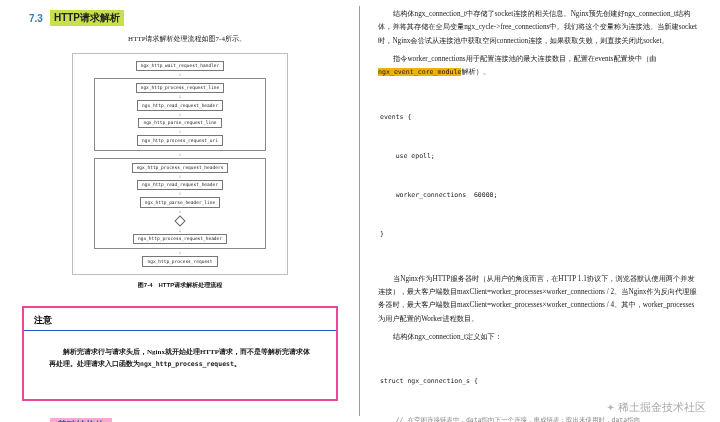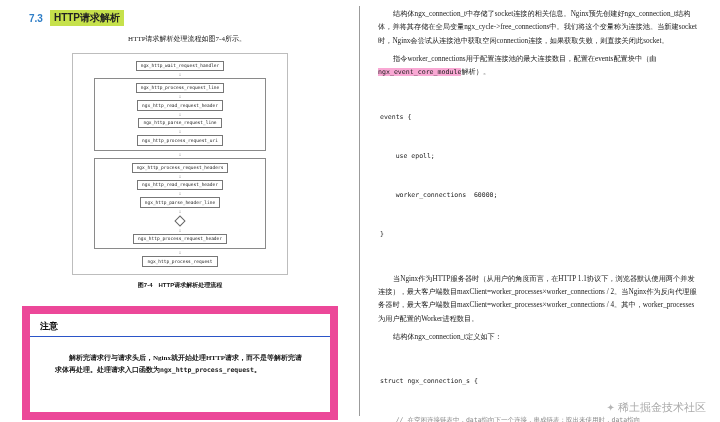--- a/index.html
+++ b/index.html
@@ -26,34 +26,34 @@
   .flowchart{width:206px;margin:7px auto 0;border:1px solid #bdbdbd;padding:7px 4px;background:#fff;}
   .fc-box{font-family:"DejaVu Sans Mono",monospace;font-size:4.5px;line-height:1.2;
     border:1px solid #777;padding:1.5px 4px;width:fit-content;margin:0 auto;
     background:#fff;white-space:nowrap;color:#222;}
   .fc-arrow{font-size:5px;line-height:5px;text-align:center;color:#555;margin:1px 0;}
   .fc-group{border:1px solid #8a8a8a;padding:4px 6px;margin:1px auto;width:158px;}
   .fc-diamond{width:6px;height:6px;border:1px solid #666;transform:rotate(45deg);margin:3px auto;}
   .fig-caption{font-family:"Liberation Sans",sans-serif;font-size:6px;font-weight:bold;
     text-align:center;margin-top:6px;color:#111;}
 
-  .note{border:8px solid #ec4899;margin-top:16px;padding:6px 10px 20px;}
+  .note{border:2px solid #ec4899;margin-top:16px;padding:6px 10px 13px;}
   .note-title{font-family:"Liberation Sans",sans-serif;font-size:9px;font-weight:bold;color:#111;}
   .note-rule{height:1px;background:#2b55c8;margin:3px -10px 5px;}
   .note-body{font-size:7px;font-weight:bold;line-height:1.8;text-indent:14px;margin:15px;}
   .mono-b{font-family:"DejaVu Sans Mono",monospace;font-size:6.5px;font-weight:bold;}
 
   .h-sub{font-family:"Liberation Sans",sans-serif;font-size:9.5px;font-weight:bold;
     margin-top:17px;display:flex;align-items:center;gap:7px;}
   .h-sub .num{color:#2f7ec7;}
   .sub-hl{background:#f9a8d4;color:#2f5b9e;padding:1px 7px;}
 
   
   .col.right p{font-size:7.2px;line-height:1.85;text-indent:15px;margin:0 0 5px;}
-  .hl{background:#f9a8d4;}
+  .hl{background:#eab308;}
   .mono{font-family:"DejaVu Sans Mono",monospace;font-size:6.6px;}
   .code{font-family:"DejaVu Sans Mono",monospace;font-size:6.5px;line-height:2.0;
     margin:2px 0 6px 2px;white-space:pre;color:#222;}
   .code .comment{color:#8a8a8a;}
 
   
   .watermark{position:absolute;right:14px;bottom:7px;display:flex;align-items:center;gap:3px;
     font-family:"Liberation Sans",sans-serif;font-size:11px;color:#ababab;}
   .wm-icon{font-size:10px;color:#b5b5b5;}
 </style>

